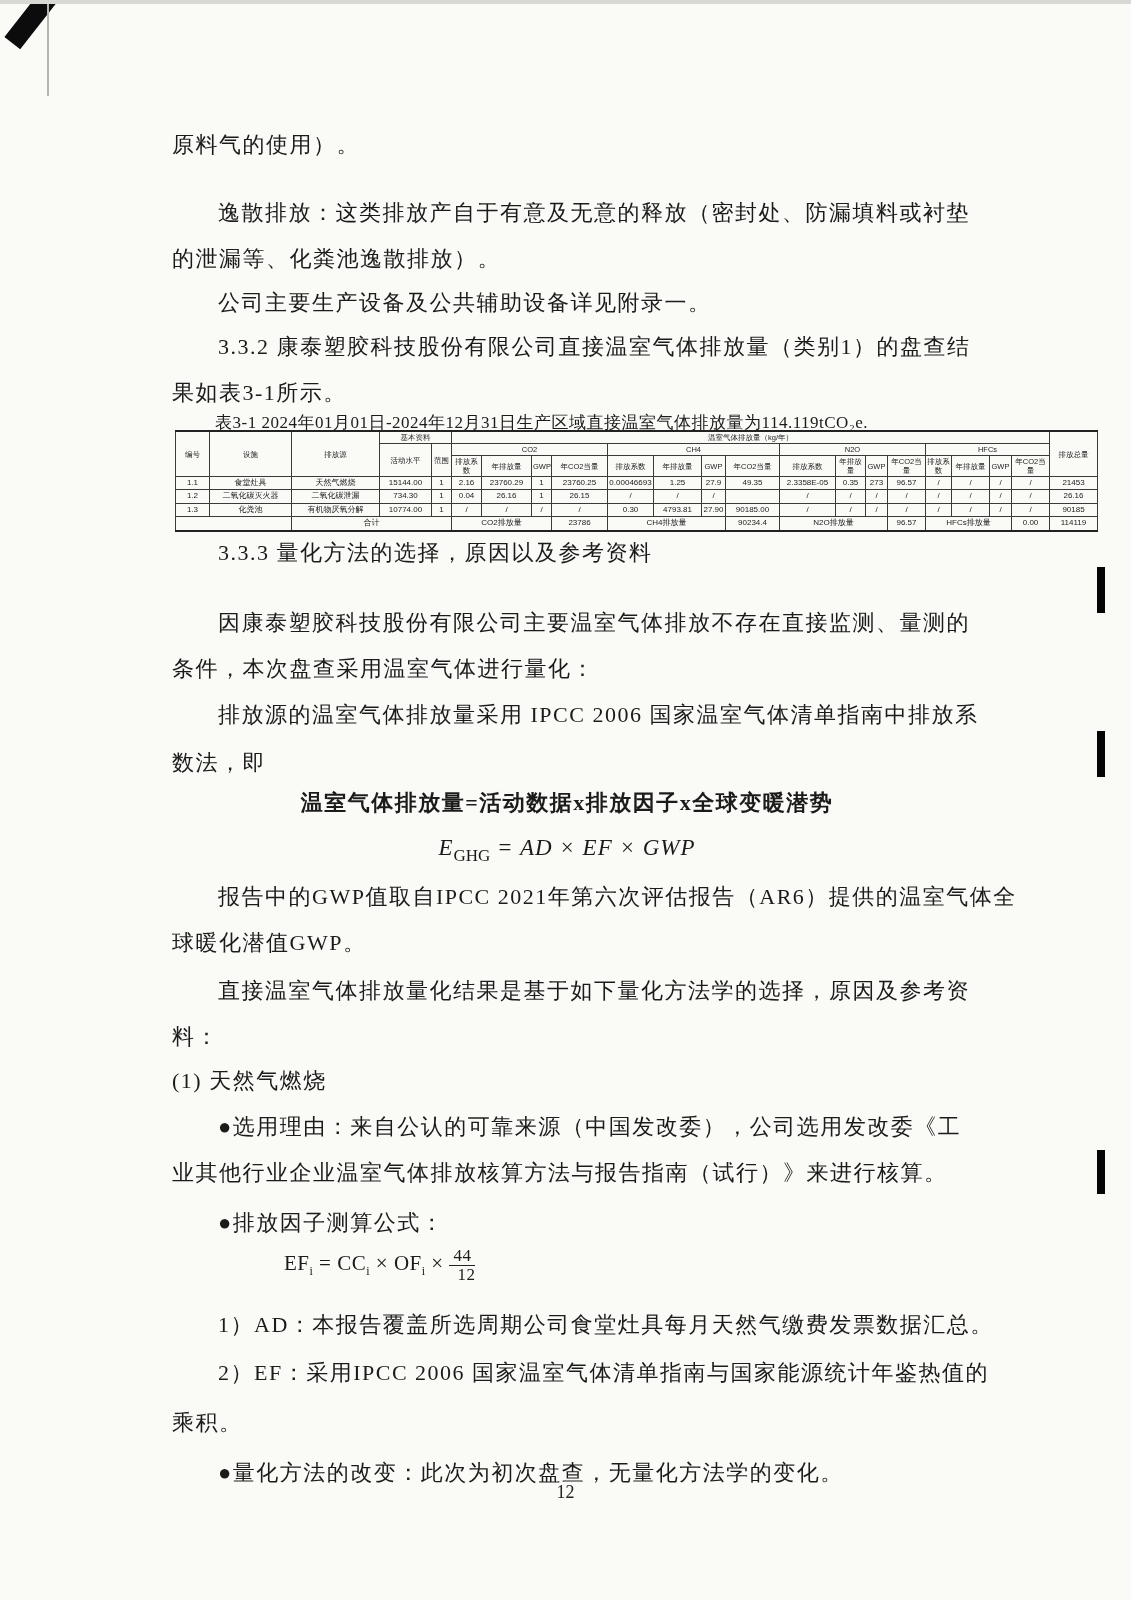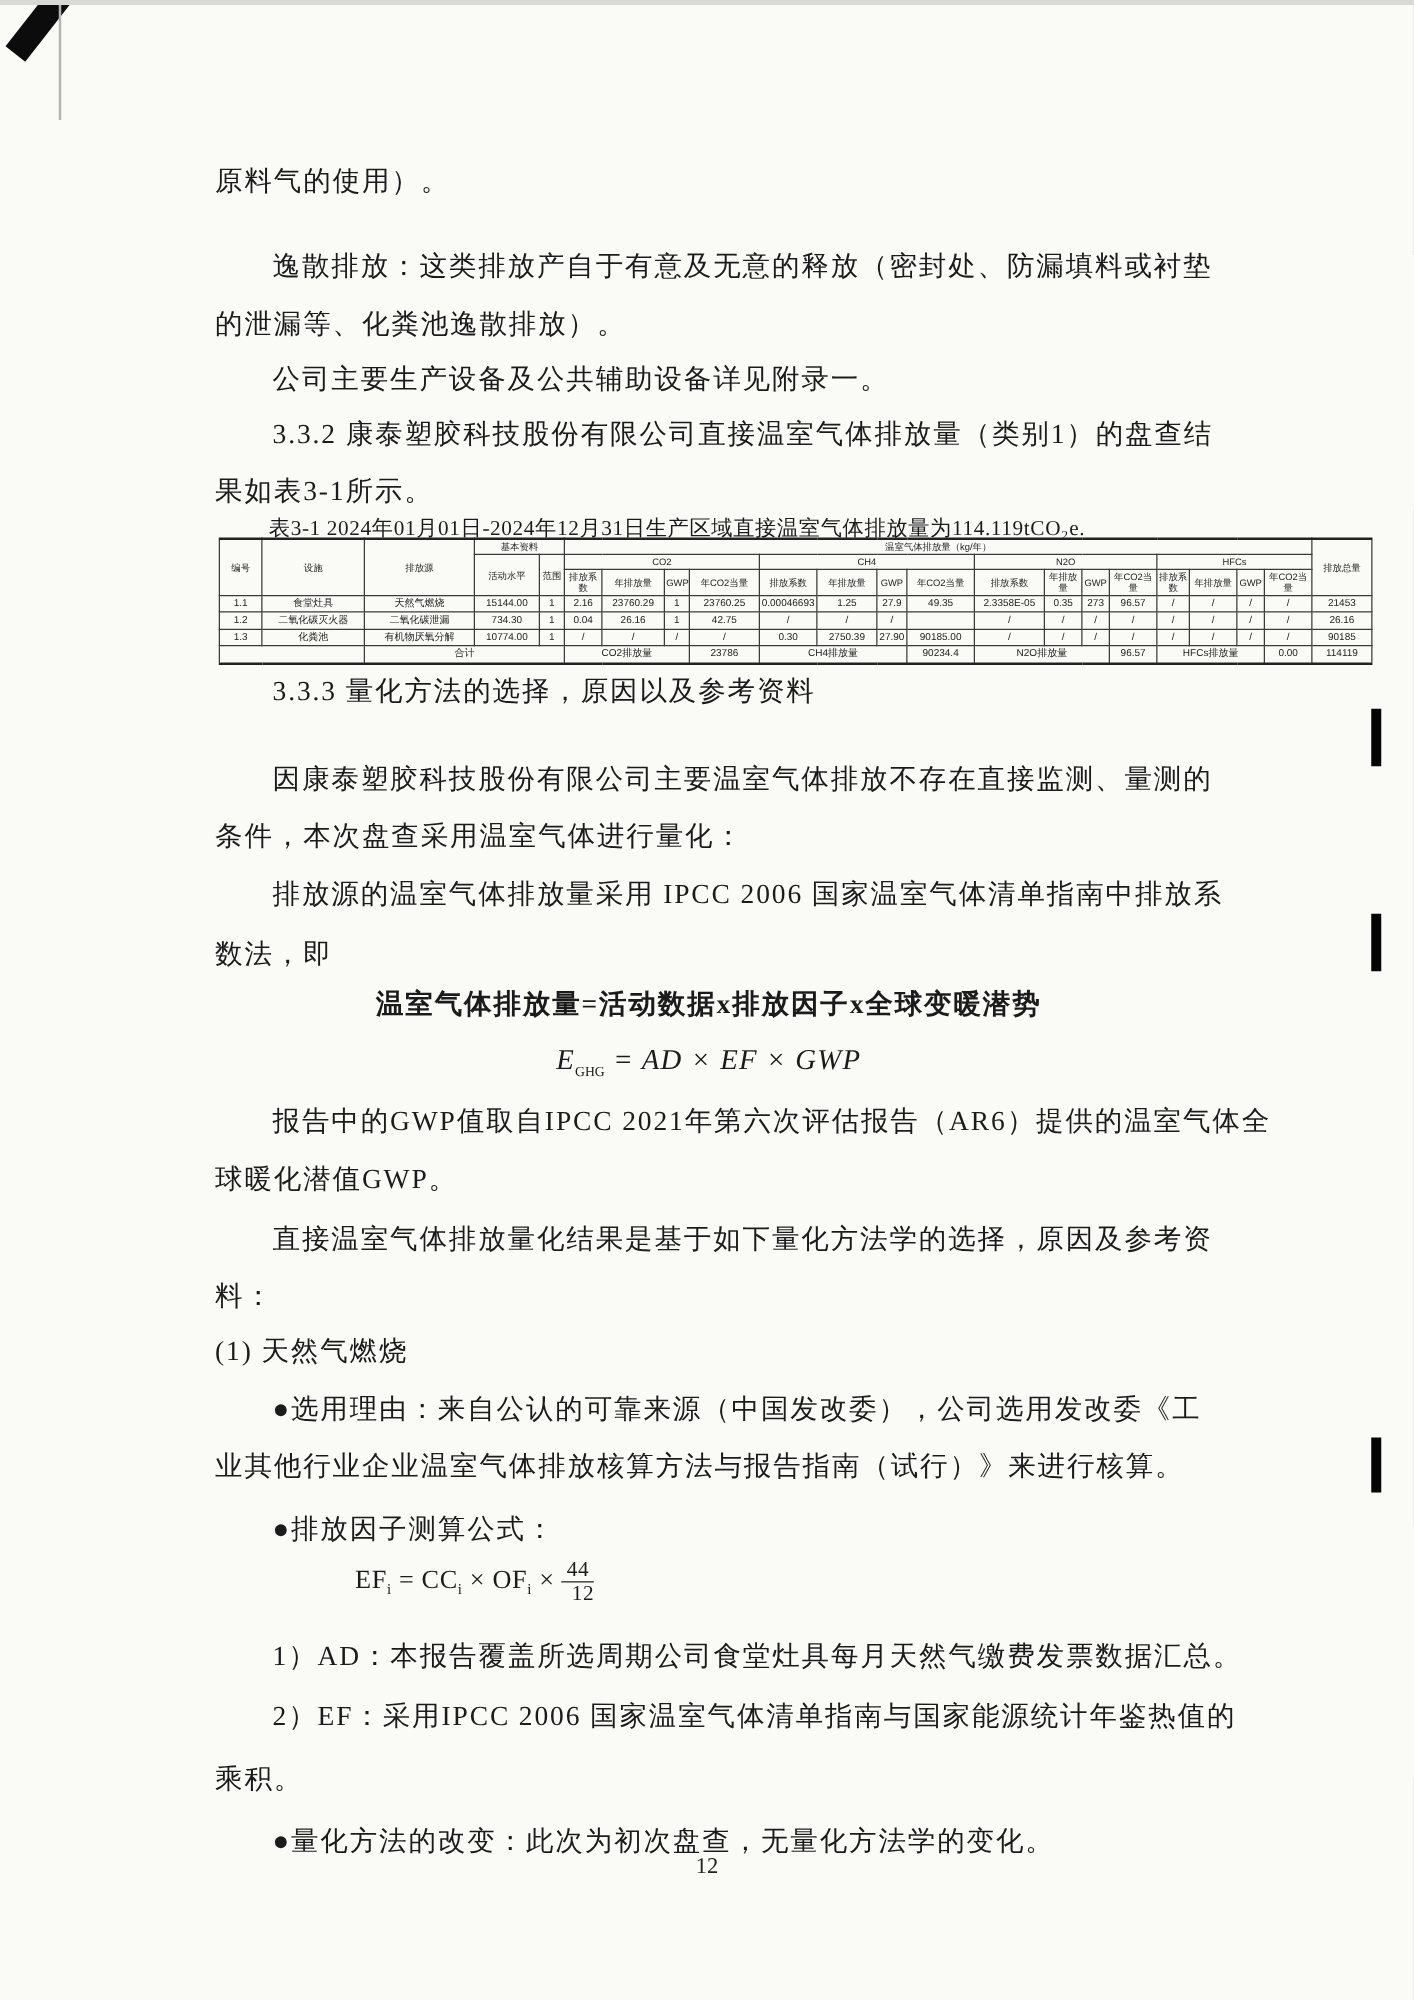--- a/index.html
+++ b/index.html
@@ -5,21 +5,21 @@
   html,body{margin:0;padding:0;background:#d8d8d4;}
   .page{position:relative;width:1131px;height:1600px;margin:4px auto;background:#fafaf7;
         font-family:"Liberation Serif","DejaVu Serif",serif;color:#1b1b1b;overflow:hidden;}
   .content{position:absolute;left:172px;top:0;width:800px;}
   .ln{position:absolute;left:0;font-size:22px;letter-spacing:1.5px;white-space:nowrap;color:#1b1b1b;}
   .ind{padding-left:46px;}
   .caption{font-size:17px;letter-spacing:0.5px;}
   .bold-center{font-weight:bold;width:830px;text-align:center;left:-20px;}
   .eq-center{width:830px;text-align:center;left:-20px;font-size:23px;font-style:italic;
              font-family:"Liberation Serif",serif;letter-spacing:1px;}
-  .eq-center sub{font-size:11px;font-style:normal;letter-spacing:0;}
+  .eq-center sub{font-size:17px;font-style:normal;letter-spacing:0;}
   .ef-formula{left:112px;font-size:21px;letter-spacing:0.5px;font-style:normal;}
   .ef-formula sub{font-size:12px;}
   .frac{display:inline-block;vertical-align:middle;text-align:right;font-size:17px;line-height:1.05;}
   .frac .num{display:block;border-bottom:1.5px solid #222;padding:0 4px;}
   .frac .den{display:block;}
   .pagenum{position:absolute;left:0;top:1478px;width:1131px;text-align:center;
            font-size:18px;color:#222;}
   
   .tbl-wrap{position:absolute;left:3px;top:426px;width:886px;}
   table.emis{border-collapse:collapse;table-layout:fixed;width:886px;
@@ -148,21 +148,21 @@
           </tr>
           <tr>
             <td>1.2</td>
             <td>二氧化碳灭火器</td>
             <td>二氧化碳泄漏</td>
             <td>734.30</td>
             <td>1</td>
             <td>0.04</td>
             <td>26.16</td>
             <td>1</td>
-            <td>42.75</td>
+            <td>26.15</td>
             <td>/</td>
             <td>/</td>
             <td>/</td>
             <td></td>
             <td>/</td>
             <td>/</td>
             <td>/</td>
             <td>/</td>
             <td>/</td>
             <td>/</td>
@@ -174,21 +174,21 @@
             <td>1.3</td>
             <td>化粪池</td>
             <td>有机物厌氧分解</td>
             <td>10774.00</td>
             <td>1</td>
             <td>/</td>
             <td>/</td>
             <td>/</td>
             <td>/</td>
             <td>0.30</td>
-            <td>2750.39</td>
+            <td>4793.81</td>
             <td>27.90</td>
             <td>90185.00</td>
             <td>/</td>
             <td>/</td>
             <td>/</td>
             <td>/</td>
             <td>/</td>
             <td>/</td>
             <td>/</td>
             <td>/</td>

